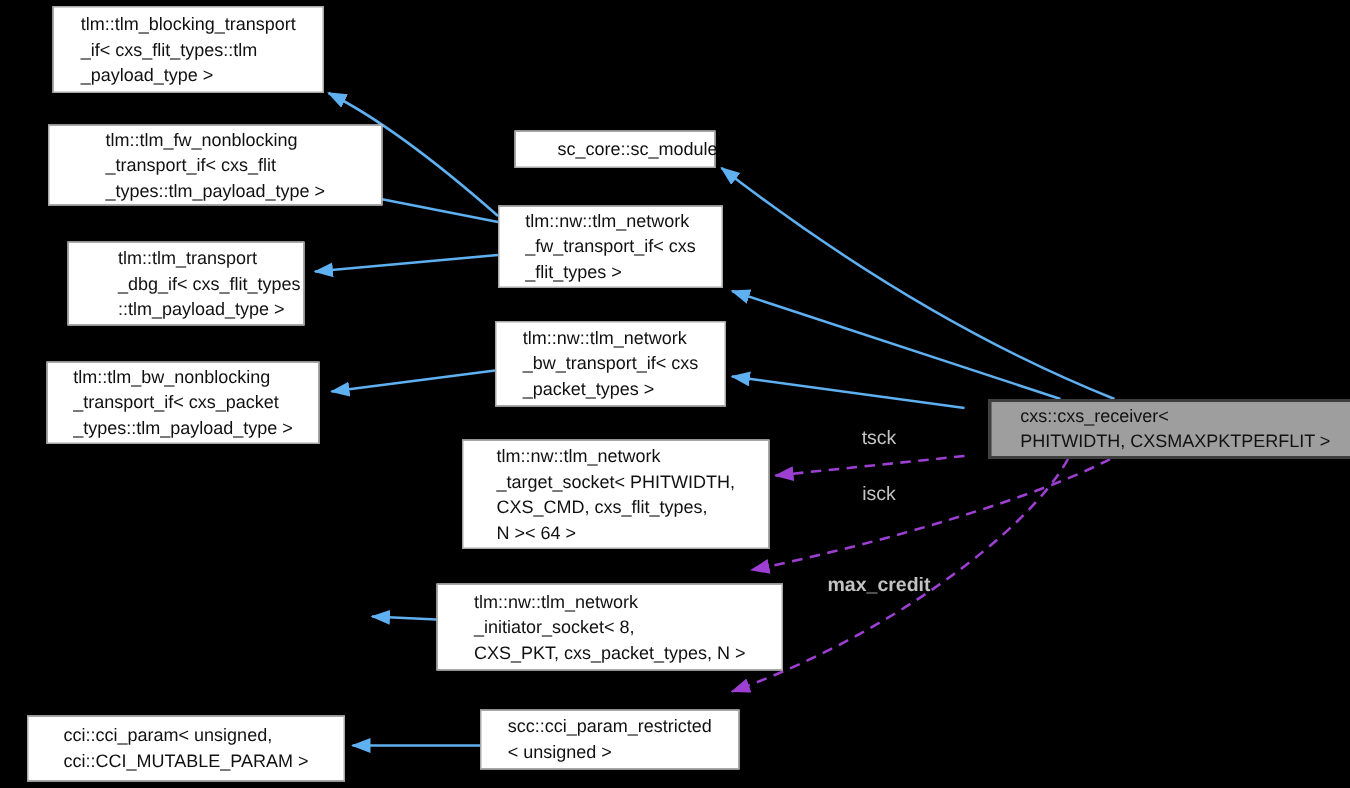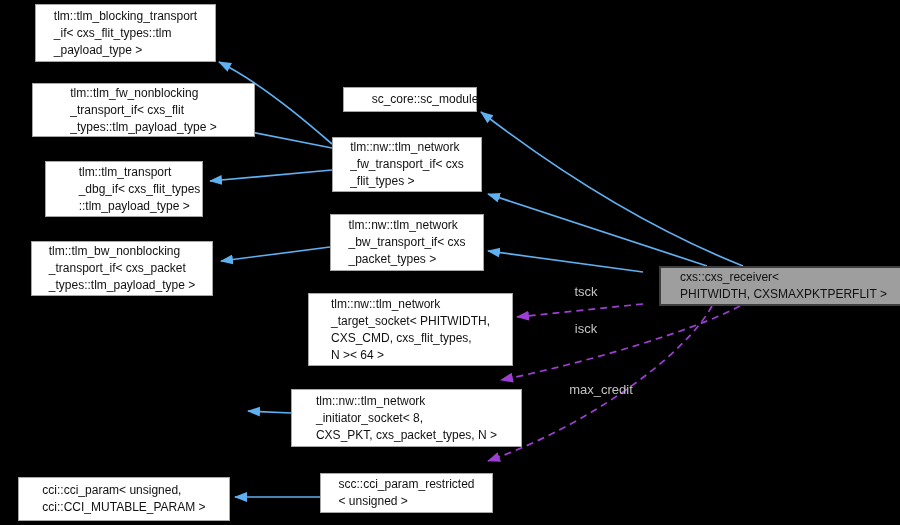--- a/index.html
+++ b/index.html
@@ -110,15 +110,15 @@
   <div class="node" style="left:320px;top:473px;width:173px;height:40px;">scc::cci_param_restricted
 &lt; unsigned &gt;</div>
 
   <div class="node highlight" style="left:643px;top:266px;width:249px;height:40px;">cxs::cxs_receiver&lt;
 PHITWIDTH, CXSMAXPKTPERFLIT &gt;</div>
 
   <div class="edge-label" style="left:566px;top:285px;width:40px;">tsck</div>
 
   <div class="edge-label" style="left:566px;top:322px;width:40px;">isck</div>
 
-  <div class="edge-label" style="left:566px;top:383px;width:70px;">max_credit</div>
+  <div class="edge-label" style="left:551px;top:383px;width:70px;font-weight:bold;">max_credit</div>
 
 </div>
 
 </body></html>

